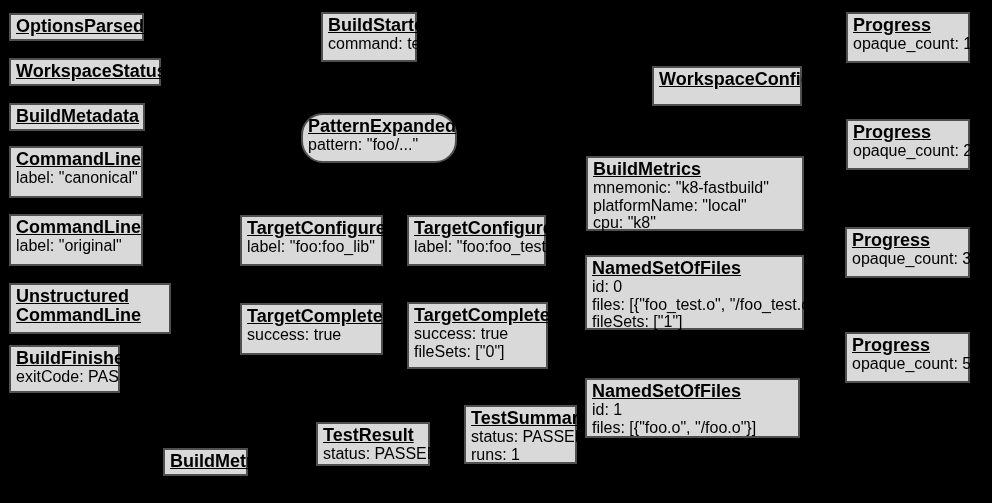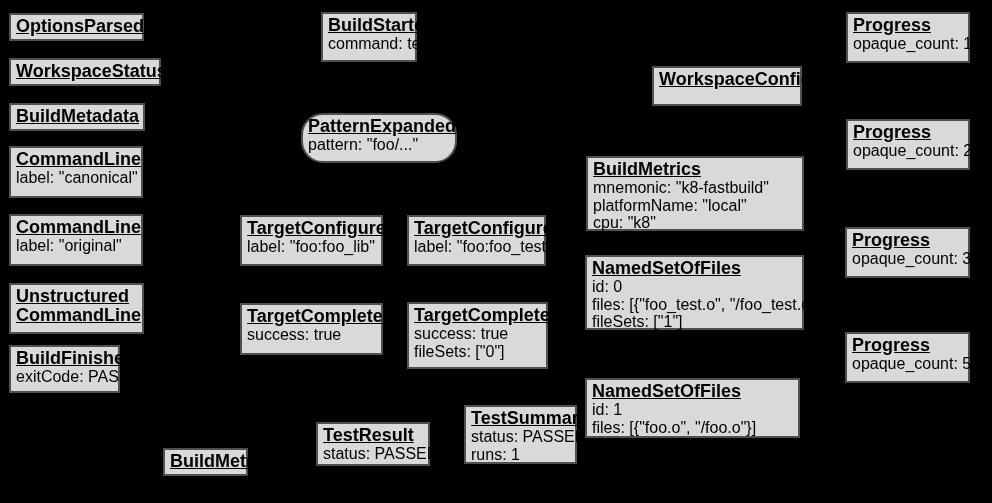--- a/index.html
+++ b/index.html
@@ -70,21 +70,21 @@
       </div>
   </div>
     <div class="node" style="left: 9px; top: 214px; width: 134px; height: 52px;">
     <div class="node-title">
         <div class="title-line">CommandLine</div>
       </div>
     <div class="node-fields">
         <div class="field-line">label: "original"</div>
       </div>
   </div>
-    <div class="node" style="left: 9px; top: 283px; width: 135px; height: 51px;">
+    <div class="node" style="left: 9px; top: 283px; width: 162px; height: 51px;">
     <div class="node-title">
         <div class="title-line">Unstructured</div>
         <div class="title-line">CommandLine</div>
       </div>
     <div class="node-fields"></div>
   </div>
     <div class="node" style="left: 9px; top: 345px; width: 111px; height: 48px; text-align: center;">
     <div class="node-title">
         <div class="title-line">BuildFinished</div>
       </div>

